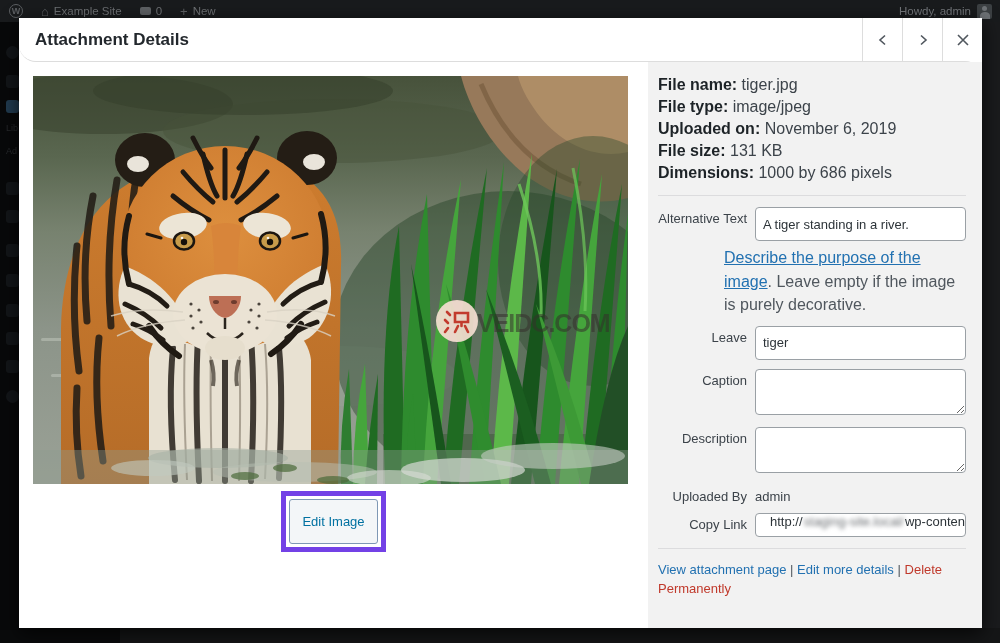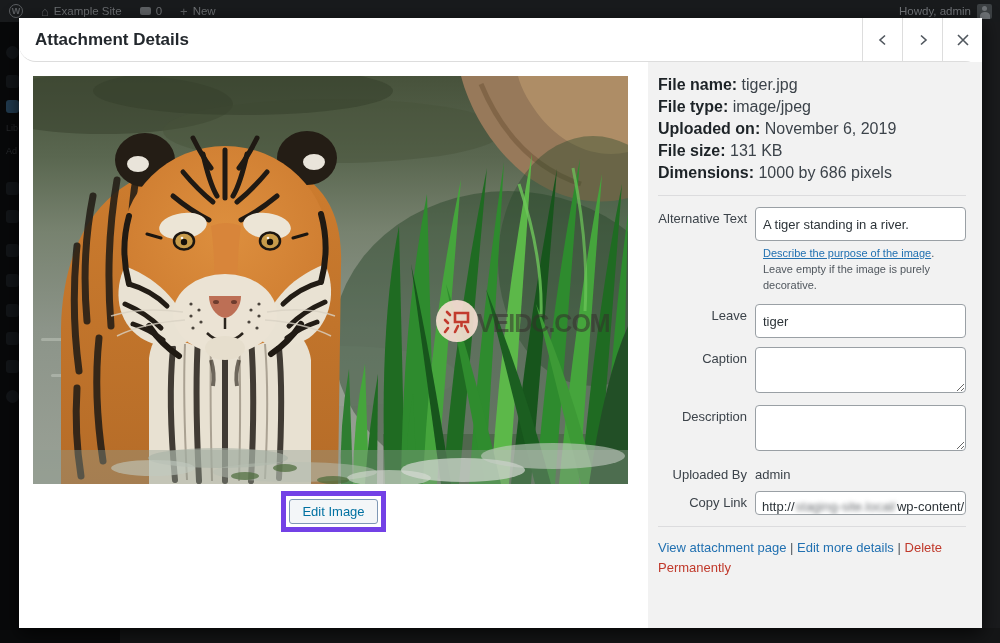--- a/index.html
+++ b/index.html
@@ -38,40 +38,40 @@
   .nav-btn { width:40px; border:none; border-left:1px solid #dddddd; background:#fff; cursor:pointer;
     display:flex; align-items:center; justify-content:center; }
   .nav-btn svg { display:block; }
 
   .modal-body { flex:1; display:flex; min-height:0; }
   .preview-pane { width:629px; background:#fff; padding:14px 0 0 14px; }
   .attachment-media { width:595px; height:408px; display:block; }
   .edit-wrap { width:601px; display:flex; justify-content:center; margin-top:7px; }
   .purple-box { border:5px solid #7341e6; background:#fff; padding:3px; }
   .edit-image-btn { font-family:inherit; font-size:13px; color:#0071a1; background:#f3f6f8;
-    border:1px solid #7e98b5; border-radius:3px; padding:4px 12px; cursor:pointer; }
+    border:1px solid #7e98b5; border-radius:3px; padding:14px 12px; cursor:pointer; }
 
   
   .details-pane { flex:1; background:#f2f2f2; padding:12px 16px 0 10px; font-size:13px; color:#3c434a; overflow:hidden; }
   .file-meta { font-size:16px; line-height:1.38; color:#3c434a; }
   .file-meta b { color:#1d2327; }
   .divider { border:none; border-top:1px solid #dcdcde; margin:11px 0; }
 
   .frow { display:flex; align-items:flex-start; margin-bottom:9px; }
   .frow label { width:97px; text-align:right; padding-right:8px; flex:none; padding-top:4px; font-size:13px; color:#3c434a; }
   .fctl { flex:1; min-width:0; }
   input.txt { width:100%; height:24px; border:1px solid #9aa0a5; border-radius:4px; background:#fff;
     font-family:inherit; font-size:13px; color:#2c3338; padding:16px 7px; }
   textarea.txt { width:100%; height:46px; border:1px solid #9aa0a5; border-radius:4px; background:#fff;
     font-family:inherit; font-size:13px; color:#2c3338; padding:3px 7px; resize:vertical; }
-  .help { font-size:11px; color:#50575e; line-height:1.45; margin:-4px 0 10px 105px; }
+  .help { font-size:16px; color:#50575e; line-height:1.45; margin:-4px 0 10px 66px; }
   .help a { color:#2271b1; text-decoration:underline; cursor:pointer; }
   .plain-val { padding-top:4px; font-size:13px; color:#3c434a; }
   .copylink { height:24px; border:1px solid #9aa0a5; border-radius:4px; background:#fff; display:flex;
-    align-items:flex-end; padding:0 6px; font-size:13px; color:#2c3338; white-space:nowrap; overflow:hidden; }
+    align-items:flex-start; padding:0 14px; font-size:13px; color:#2c3338; white-space:nowrap; overflow:hidden; }
   .redacted { filter:blur(2.3px); color:#6b6f73; padding:0 1px; }
 
   .action-links { font-size:13px; line-height:1.5; }
   .action-links a { cursor:pointer; text-decoration:none; }
   .a-blue { color:#2271b1; }
   .a-red  { color:#c0392b; }
   .sep { color:#50575e; }
 </style>
 </head>
 <body>

